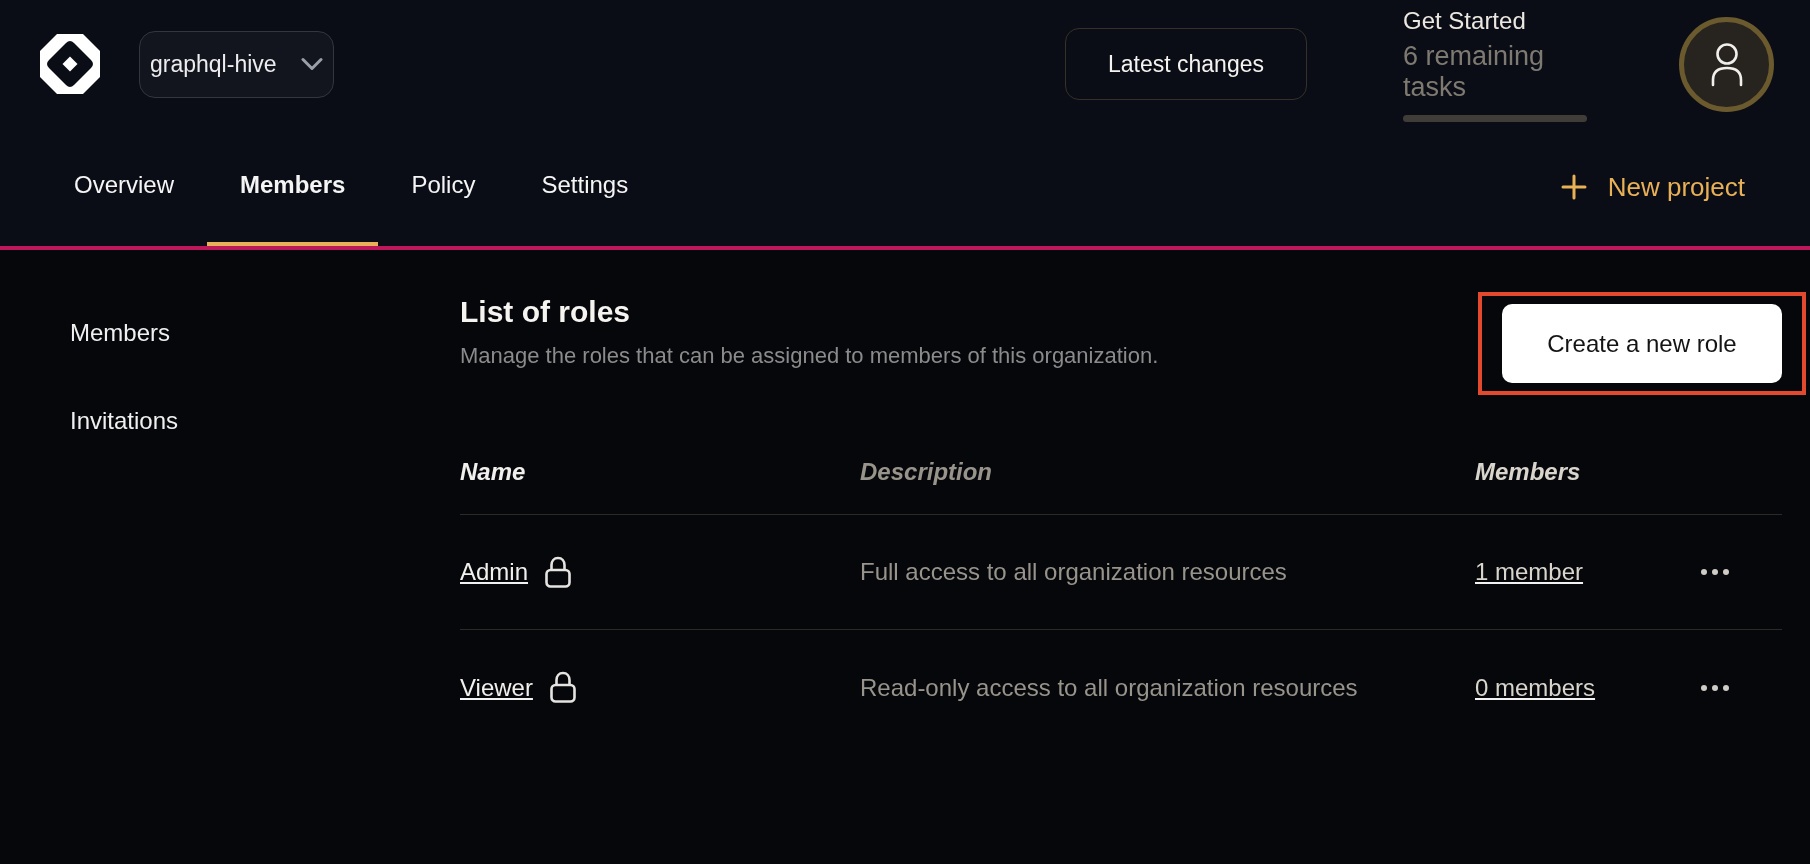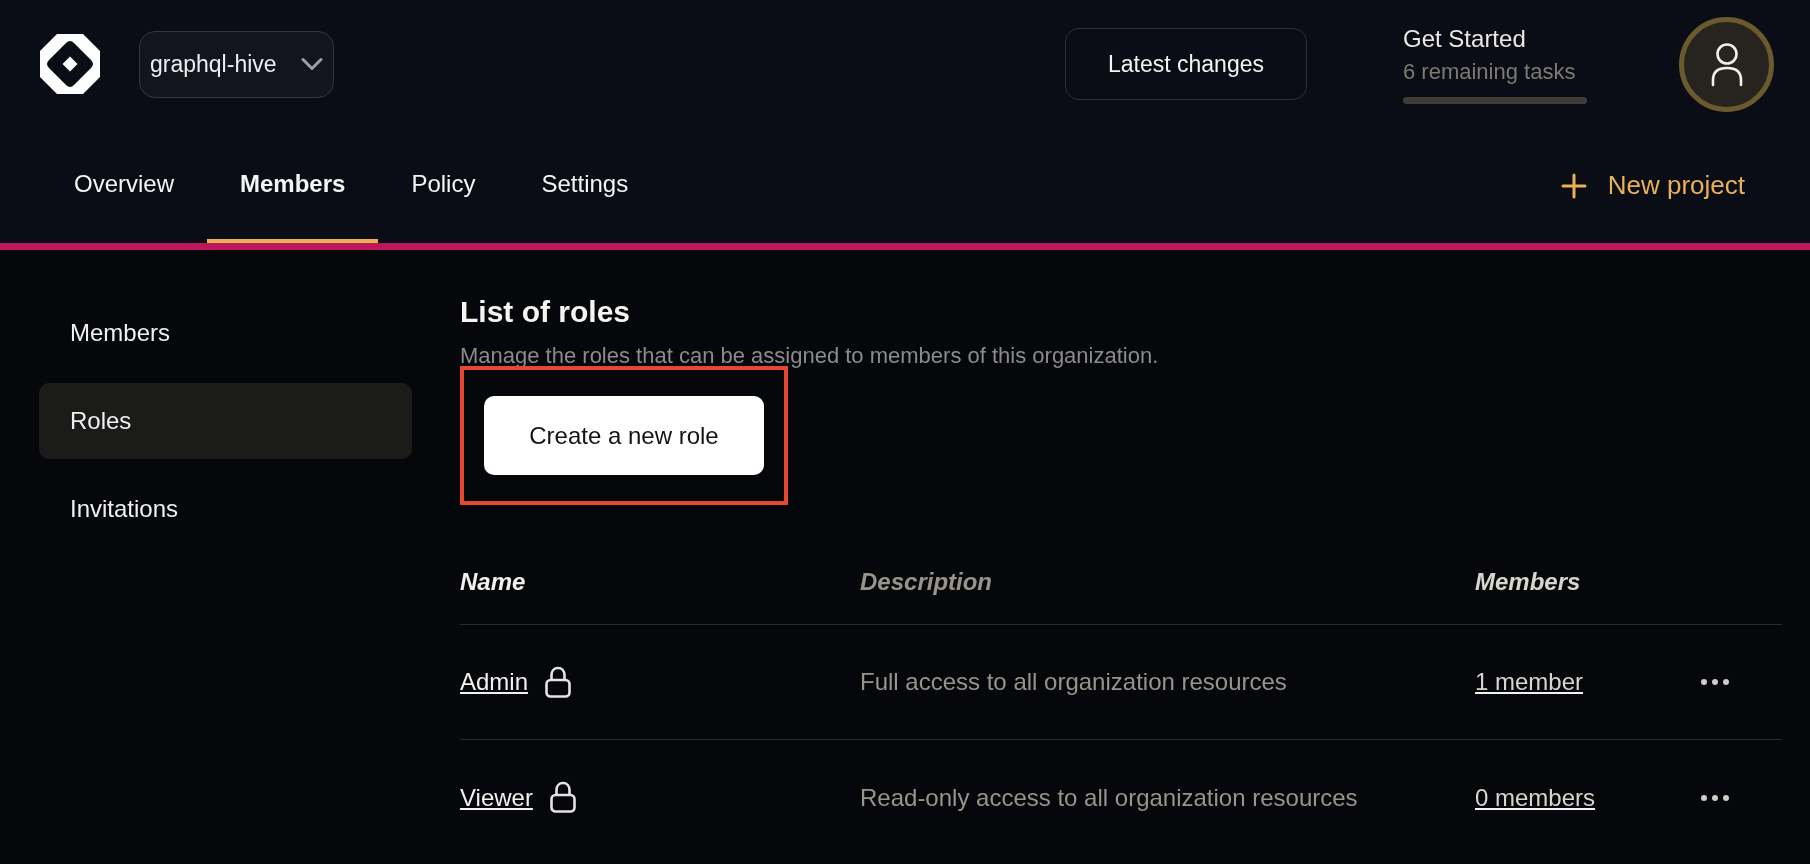--- a/index.html
+++ b/index.html
@@ -41,39 +41,39 @@
     background: transparent;
     border: 1px solid #343129;
     border-radius: 14px;
     color: #f5f3ef; font-size: 23px;
     font-family: inherit;
     cursor: pointer;
   }
 
   .get-started { margin-left: 96px; width: 184px; cursor: pointer; }
   .gs-title { font-size: 24px; font-weight: 400; color: #ece8e1; }
-  .gs-sub { margin-top: 6px; font-size: 22px; color: #7e7a71; }
+  .gs-sub { margin-top: 6px; font-size: 27px; color: #7e7a71; }
   .gs-bar { margin-top: 12px; height: 7px; border-radius: 4px; background: #403d38; overflow: hidden; }
   .gs-fill { height: 100%; width: 0; background: #e9b157; }
 
   .avatar {
     margin-left: 92px;
     width: 95px; height: 95px; border-radius: 50%;
     border: 5px solid #6b5a2e;
     background: #27241f;
     display: flex; align-items: center; justify-content: center;
     cursor: pointer;
   }
 
   
   .tabs-row {
     display: flex; align-items: stretch;
     height: 122px;
     padding: 0 65px 0 41px;
-    border-bottom: 7px solid #be185d;
+    border-bottom: 4px solid #be185d;
   }
   .tab {
     display: flex; align-items: center;
     padding: 0 33px;
     font-size: 24px; color: #f5f5f5;
     border-bottom: 4px solid transparent;
     cursor: pointer;
   }
   .tab.active { border-bottom-color: #e9b157; font-weight: 700; }
 
@@ -93,27 +93,27 @@
     display: flex; align-items: center;
     padding-left: 31px; margin-bottom: 12px;
     border-radius: 10px;
     font-size: 24px; color: #f0f0f0;
     cursor: pointer;
   }
   .side-item.active { background: #1b1b1a; }
 
   .main { flex: 1; padding: 45px 28px 0 0; }
 
-  .main-header { display: flex; justify-content: space-between; align-items: flex-start; flex-direction: column; }
+  .main-header { display: flex; justify-content: space-between; align-items: flex-start; }
   .page-title { font-size: 30px; font-weight: 700; color: #f6f4f0; }
   .page-subtitle { margin-top: 14px; font-size: 22px; color: #8b8b8b; }
 
   .annotation-box {
     border: 4px solid #e2492d;
-    padding: 26px 20px;
+    padding: 8px 20px;
     margin: -3px -24px 0 0;
   }
   .create-btn {
     width: 280px; height: 79px;
     background: #ffffff; color: #141414;
     border: none; border-radius: 10px;
     font-size: 24px; font-family: inherit;
     cursor: pointer;
   }
 
@@ -203,21 +203,20 @@
       </span>
       <span>New project</span>
     </div>
   </div>
 </div>
 
 <div class="content">
 
   <nav class="sidebar">
     <div class="side-item">Members</div>
-    <div class="side-item active">Roles</div>
     <div class="side-item">Invitations</div>
   </nav>
 
   <main class="main">
 
     <div class="main-header">
       <div>
         <h1 class="page-title">List of roles</h1>
         <div class="page-subtitle">Manage the roles that can be assigned to members of this organization.</div>
       </div>

